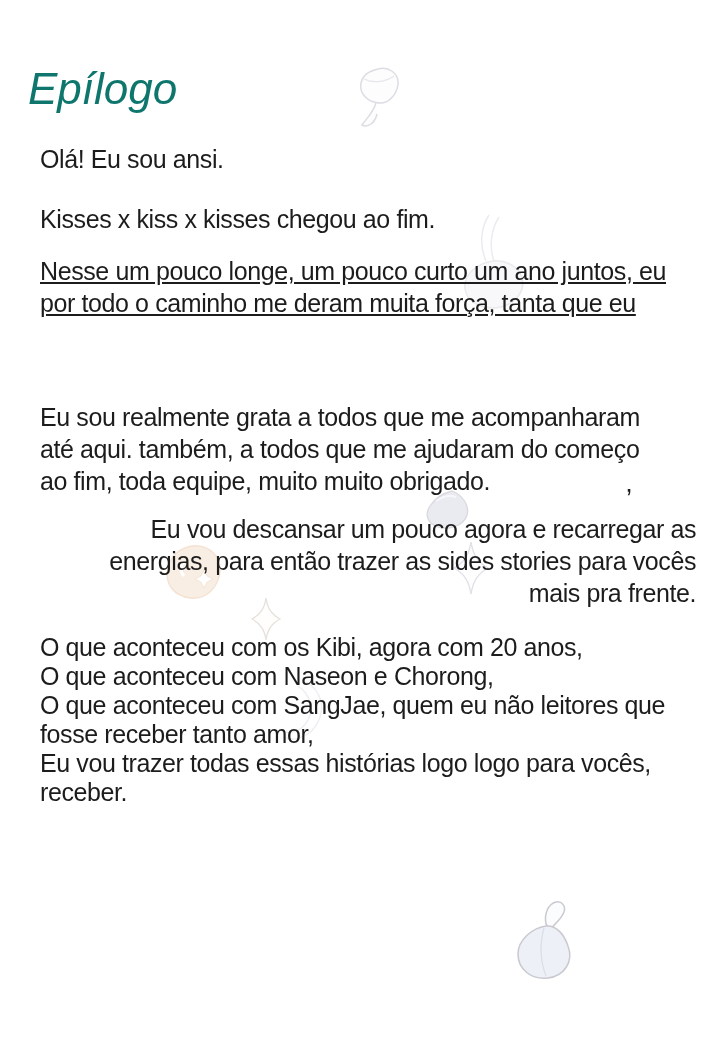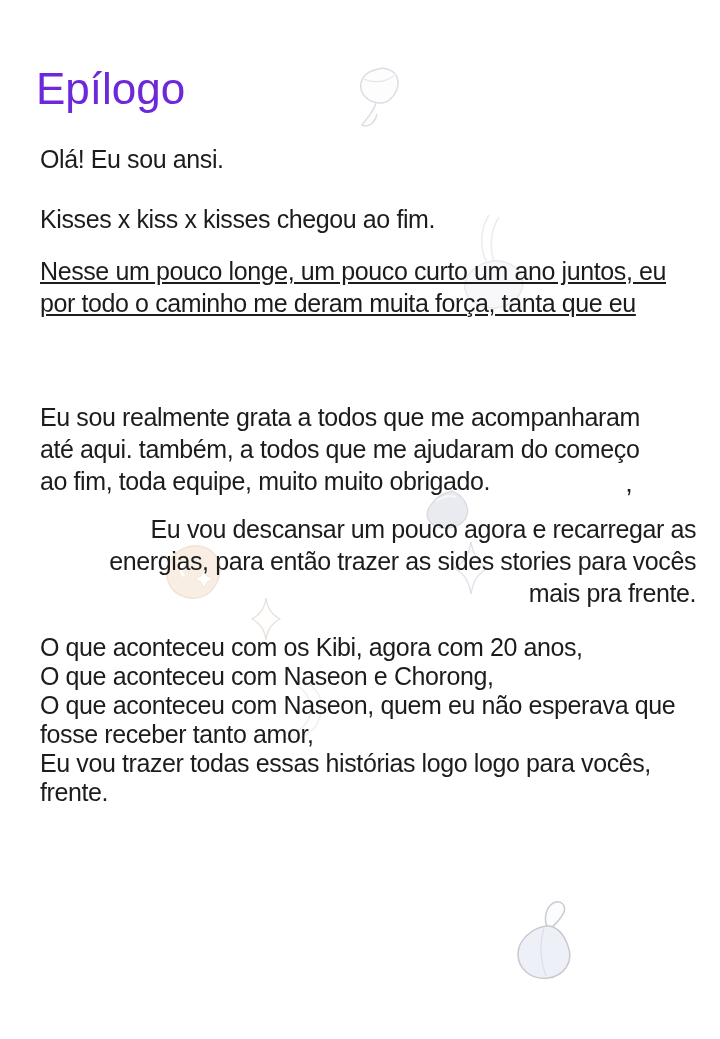--- a/index.html
+++ b/index.html
@@ -14,28 +14,29 @@
     font-family: "Liberation Sans", "DejaVu Sans", sans-serif;
     color: #1c1c1c;
   }
   .deco {
     position: absolute;
     z-index: 0;
     pointer-events: none;
   }
   .page-title {
     position: absolute;
-    left: 36px;
+    left: 28px;
     top: 64px;
     z-index: 1;
     font-size: 44px;
     font-weight: 500;
     letter-spacing: 0px;
-    color: #6d28d9;
+    color: #0f766e;
     line-height: 1.15;
+    font-style: italic;
   }
   .para {
     position: absolute;
     left: 40px;
     right: 24px;
     z-index: 1;
     font-size: 25px;
     letter-spacing: -0.4px;
     line-height: 32px;
     white-space: nowrap;
@@ -120,21 +121,21 @@
 
   <div class="para" style="top:513px;text-align:right;">
     <div>Eu vou descansar um pouco agora e recarregar as</div>
     <div>energias, para então trazer as sides stories para vocês</div>
     <div>mais pra frente.</div>
   </div>
 
   <div class="para tight" style="top:633px;">
     <div>O que aconteceu com os Kibi, agora com 20 anos,</div>
     <div>O que aconteceu com Naseon e Chorong,</div>
-    <div>O que aconteceu com Naseon, quem eu não esperava que</div>
+    <div>O que aconteceu com SangJae, quem eu não leitores que</div>
     <div>fosse receber tanto amor,</div>
     <div>Eu vou trazer todas essas histórias logo logo para vocês,</div>
-    <div>frente.</div>
+    <div>receber.</div>
   </div>
 
   <span class="stray-mark">’</span>
 
 </div>
 
 </body></html>

